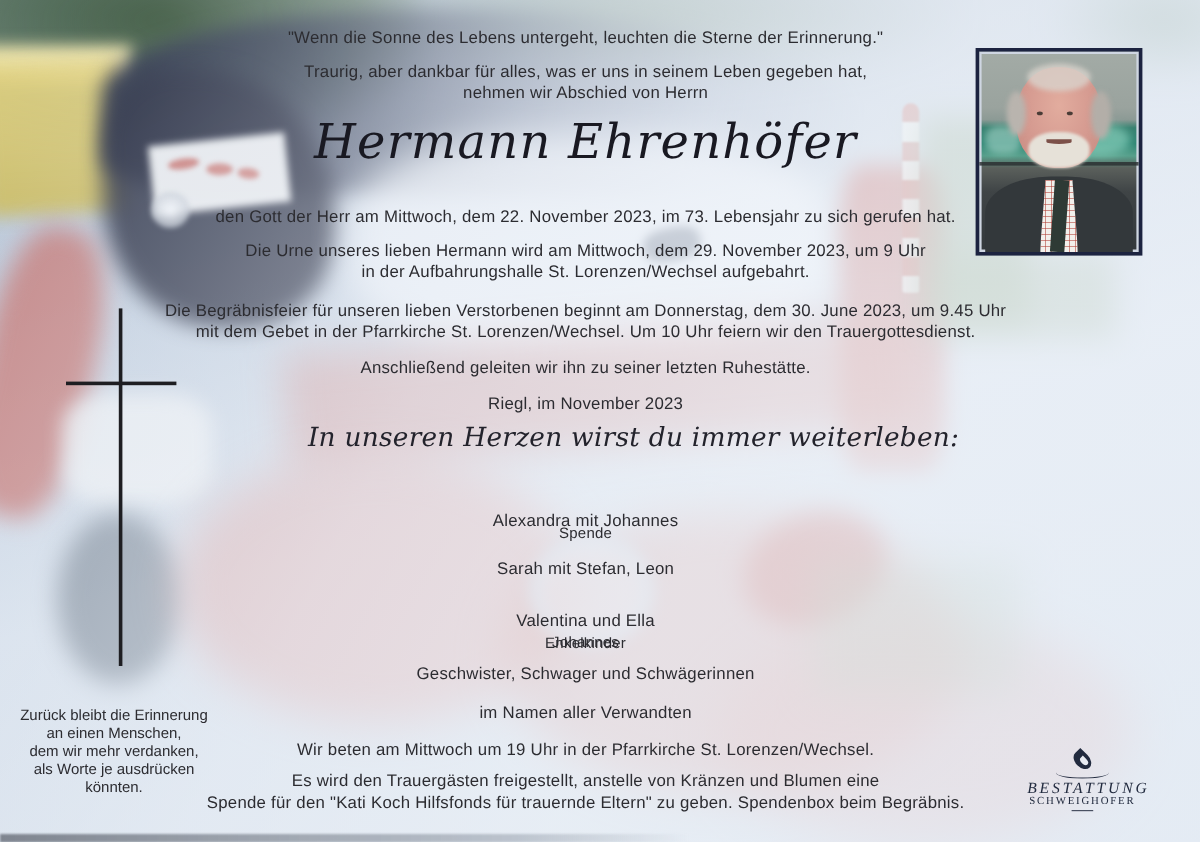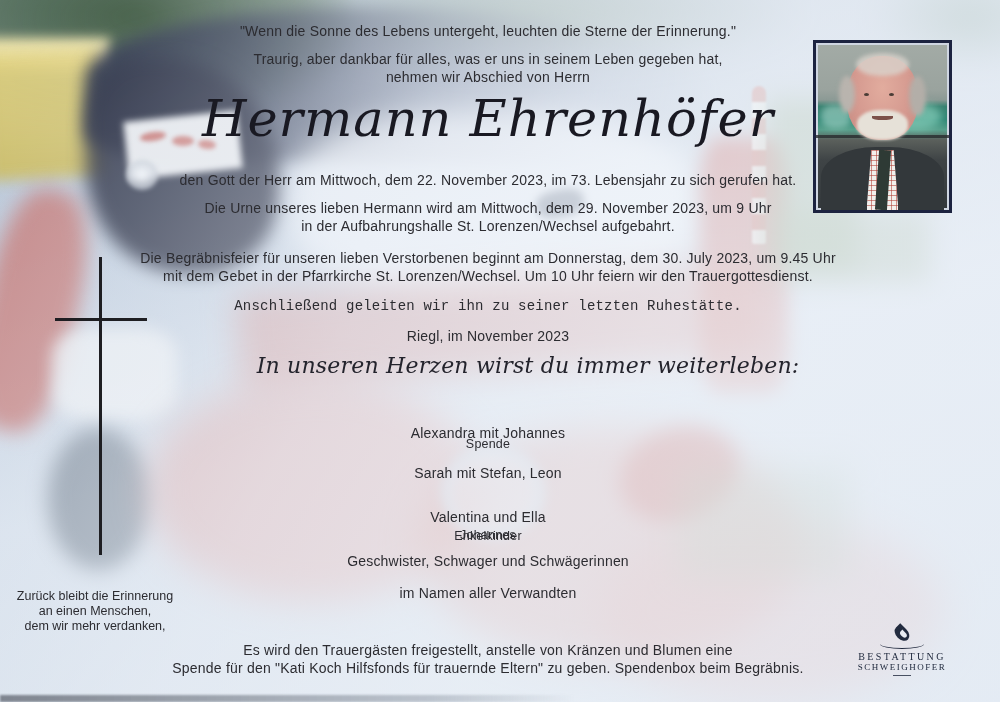--- a/index.html
+++ b/index.html
@@ -40,25 +40,25 @@
   #grass-mid-right{left:678px;top:468px;width:172px;height:112px;background:rgba(150,175,145,.35);filter:blur(16px);}
   #wash{left:0;top:0;width:1000px;height:702px;background:linear-gradient(118deg,rgba(255,255,255,0) 0%,rgba(235,240,247,.25) 18%,rgba(240,244,250,.55) 38%,rgba(242,246,251,.68) 60%,rgba(238,243,250,.7) 100%);}
   #scan-edge      {left:0;top:695px;width:575px;height:7px;background:linear-gradient(to right,rgba(50,55,65,.55),rgba(110,120,135,.35) 75%,transparent);filter:blur(1px);}
 
   
   .t{position:absolute;left:0;width:976px;text-align:center;color:#2c2c31;font-size:14px;line-height:18px;letter-spacing:.2px;z-index:5;}
   .small{font-size:12.5px;}
   .script{font-family:"DejaVu Serif",serif;font-style:italic;padding-left:40px;}
   #quote{top:22px;}
   #intro1{top:50px;} #intro2{top:68px;}
-  #name{top:88px;font-size:51px;line-height:62px;color:#191922;letter-spacing:1px;font-family:"DejaVu Serif",serif;font-style:italic;}
+  #name{top:88px;font-size:40px;line-height:62px;color:#191922;letter-spacing:1px;font-family:"DejaVu Serif",serif;font-style:italic;}
   #death{top:171px;}
   #urn1{top:199px;} #urn2{top:217px;}
   #fun1{top:249px;} #fun2{top:267px;}
-  #proc{top:297px;font-family:Liberation Mono, monospace;}
+  #proc{top:297px;}
   #place{top:327px;}
   #hearts{top:352px;font-size:22px;line-height:28px;color:#23232c;}
   #m0{top:389px;} #m1{top:424px;} #m1r{top:435px;}
   #m2{top:464px;} #m2r{top:480px;margin-top:47px;}
   #m3{top:508px;} #m3r{top:526px;}
   #m4{top:552px;} #m5{top:584px;}
   #prayer{top:615px;}
   #don1{top:641px;} #don2{top:659px;}
   #poem{position:absolute;left:6px;top:589px;width:178px;text-align:center;color:#2c2c31;font-size:12.5px;line-height:15px;z-index:5;}
 
@@ -81,21 +81,21 @@
   #photo .mouth{position:absolute;left:42%;top:44%;width:16%;height:4px;background:#7c5049;border-radius:0 0 50% 50%;}
   #photo .vest{position:absolute;left:4%;top:62%;width:92%;height:40%;background:#33383b;border-radius:45% 45% 0 0;}
   #photo .shirt{position:absolute;left:38%;top:64%;width:24%;height:36%;background:#f2f0ec;background-image:repeating-linear-gradient(0deg,transparent 0 4px,rgba(175,60,50,.55) 4px 5px),repeating-linear-gradient(90deg,transparent 0 4px,rgba(175,60,50,.55) 4px 5px);clip-path:polygon(15% 0,85% 0,100% 100%,0 100%);}
   #photo .tie{position:absolute;left:46%;top:64%;width:9%;height:36%;background:#2e3a35;transform:rotate(4deg);}
 
   
   #logo{position:absolute;left:856px;top:625px;width:92px;text-align:center;color:#222b3f;z-index:6;font-family:"Liberation Serif",serif;}
   #logo .flame{width:12px;height:17px;background:#222b3f;border-radius:50% 0 50% 50%;transform:rotate(-45deg);margin:0 auto;position:relative;}
   #logo .flame-core{position:absolute;left:4px;top:6px;width:5px;height:8px;background:#e8ebf2;border-radius:50% 0 50% 50%;}
   #logo .swoosh{width:44px;height:9px;border-bottom:1.5px solid #222b3f;border-radius:50%;margin:-3px auto 2px;}
-  #logo .l1{font-size:10px;letter-spacing:2.4px;line-height:11px;}
+  #logo .l1{font-size:13px;letter-spacing:2.4px;line-height:11px;font-style:italic;}
   #logo .l2{font-size:9px;letter-spacing:1.5px;line-height:11px;}
   #logo .year-dash{width:18px;height:1px;background:#222b3f;margin:2px auto 0;opacity:.8;}
 </style>
 </head>
 <body>
 
 <div id="page">
 
   <div class="shape" id="foliage-left"></div>
   <div class="shape" id="foliage-mid"></div>
@@ -148,42 +148,44 @@
     <div class="tie"></div>
   </div>
 
   <div class="t" id="quote">"Wenn die Sonne des Lebens untergeht, leuchten die Sterne der Erinnerung."</div>
   <div class="t" id="intro1">Traurig, aber dankbar für alles, was er uns in seinem Leben gegeben hat,</div>
   <div class="t" id="intro2">nehmen wir Abschied von Herrn</div>
   <div class="t" id="name">Hermann Ehrenhöfer</div>
   <div class="t" id="death">den Gott der Herr am Mittwoch, dem 22. November 2023, im 73. Lebensjahr zu sich gerufen hat.</div>
   <div class="t" id="urn1">Die Urne unseres lieben Hermann wird am Mittwoch, dem 29. November 2023, um 9 Uhr</div>
   <div class="t" id="urn2">in der Aufbahrungshalle St. Lorenzen/Wechsel aufgebahrt.</div>
-  <div class="t" id="fun1">Die Begräbnisfeier für unseren lieben Verstorbenen beginnt am Donnerstag, dem 30. July 2023, um 9.45 Uhr</div>
+  <div class="t" id="fun1">Die Begräbnisfeier für unseren lieben Verstorbenen beginnt am Donnerstag, dem 30. June 2023, um 9.45 Uhr</div>
   <div class="t" id="fun2">mit dem Gebet in der Pfarrkirche St. Lorenzen/Wechsel. Um 10 Uhr feiern wir den Trauergottesdienst.</div>
   <div class="t" id="proc">Anschließend geleiten wir ihn zu seiner letzten Ruhestätte.</div>
   <div class="t" id="place">Riegl, im November 2023</div>
   <div class="t script" id="hearts">In unseren Herzen wirst du immer weiterleben:</div>
 
   <div class="t" id="m1">Alexandra mit Johannes</div>
   <div class="t small" id="m1r">Spende</div>
   <div class="t" id="m2">Sarah mit Stefan, Leon</div>
   <div class="t small" id="m2r">Enkelkinder</div>
   <div class="t" id="m3">Valentina und Ella</div>
   <div class="t small" id="m3r">Johannes</div>
   <div class="t" id="m4">Geschwister, Schwager und Schwägerinnen</div>
   <div class="t" id="m5">im Namen aller Verwandten</div>
 
+  <div class="t" id="prayer">Wir beten am Mittwoch um 19 Uhr in der Pfarrkirche St. Lorenzen/Wechsel.</div>
   <div class="t" id="don1">Es wird den Trauergästen freigestellt, anstelle von Kränzen und Blumen eine</div>
   <div class="t" id="don2">Spende für den "Kati Koch Hilfsfonds für trauernde Eltern" zu geben. Spendenbox beim Begräbnis.</div>
 
   <div id="poem">
     <div>Zurück bleibt die Erinnerung</div>
     <div>an einen Menschen,</div>
     <div>dem wir mehr verdanken,</div>
+    <div>als Worte je ausdrücken könnten.</div>
   </div>
 
   <div id="logo">
     <div class="flame">
       <div class="flame-core"></div>
     </div>
     <div class="swoosh"></div>
     <div class="l1">BESTATTUNG</div>
     <div class="l2">SCHWEIGHOFER</div>
     <div class="year-dash"></div>

